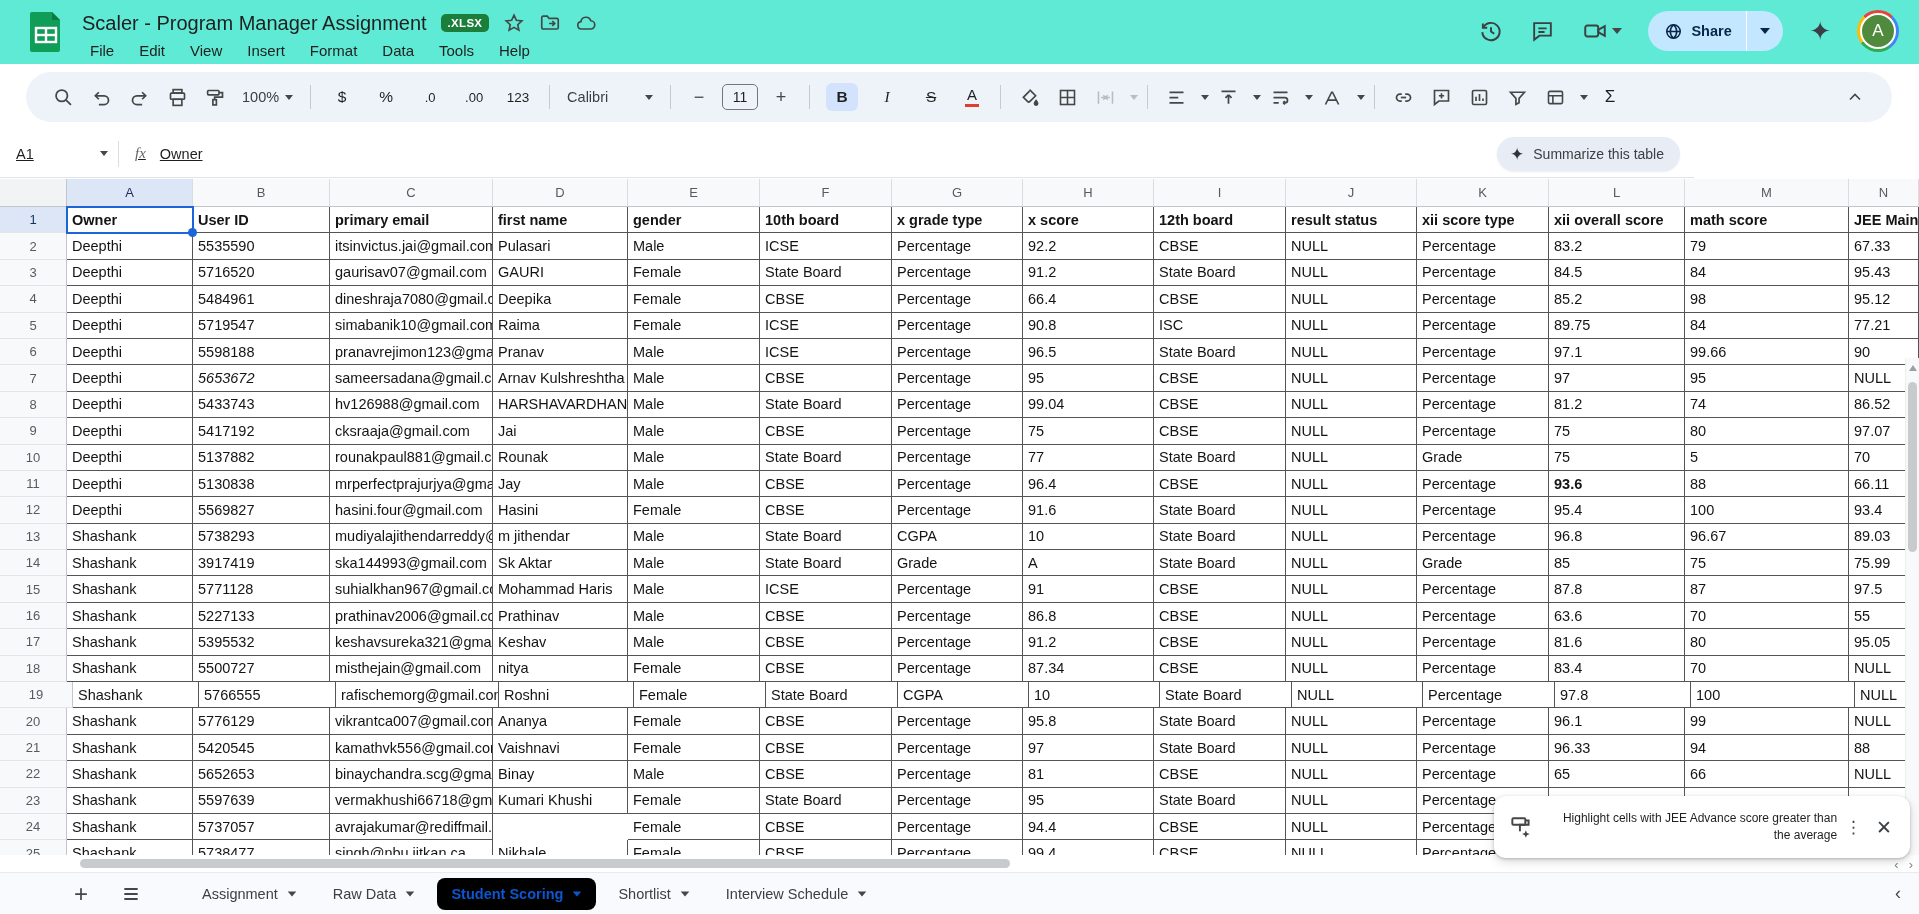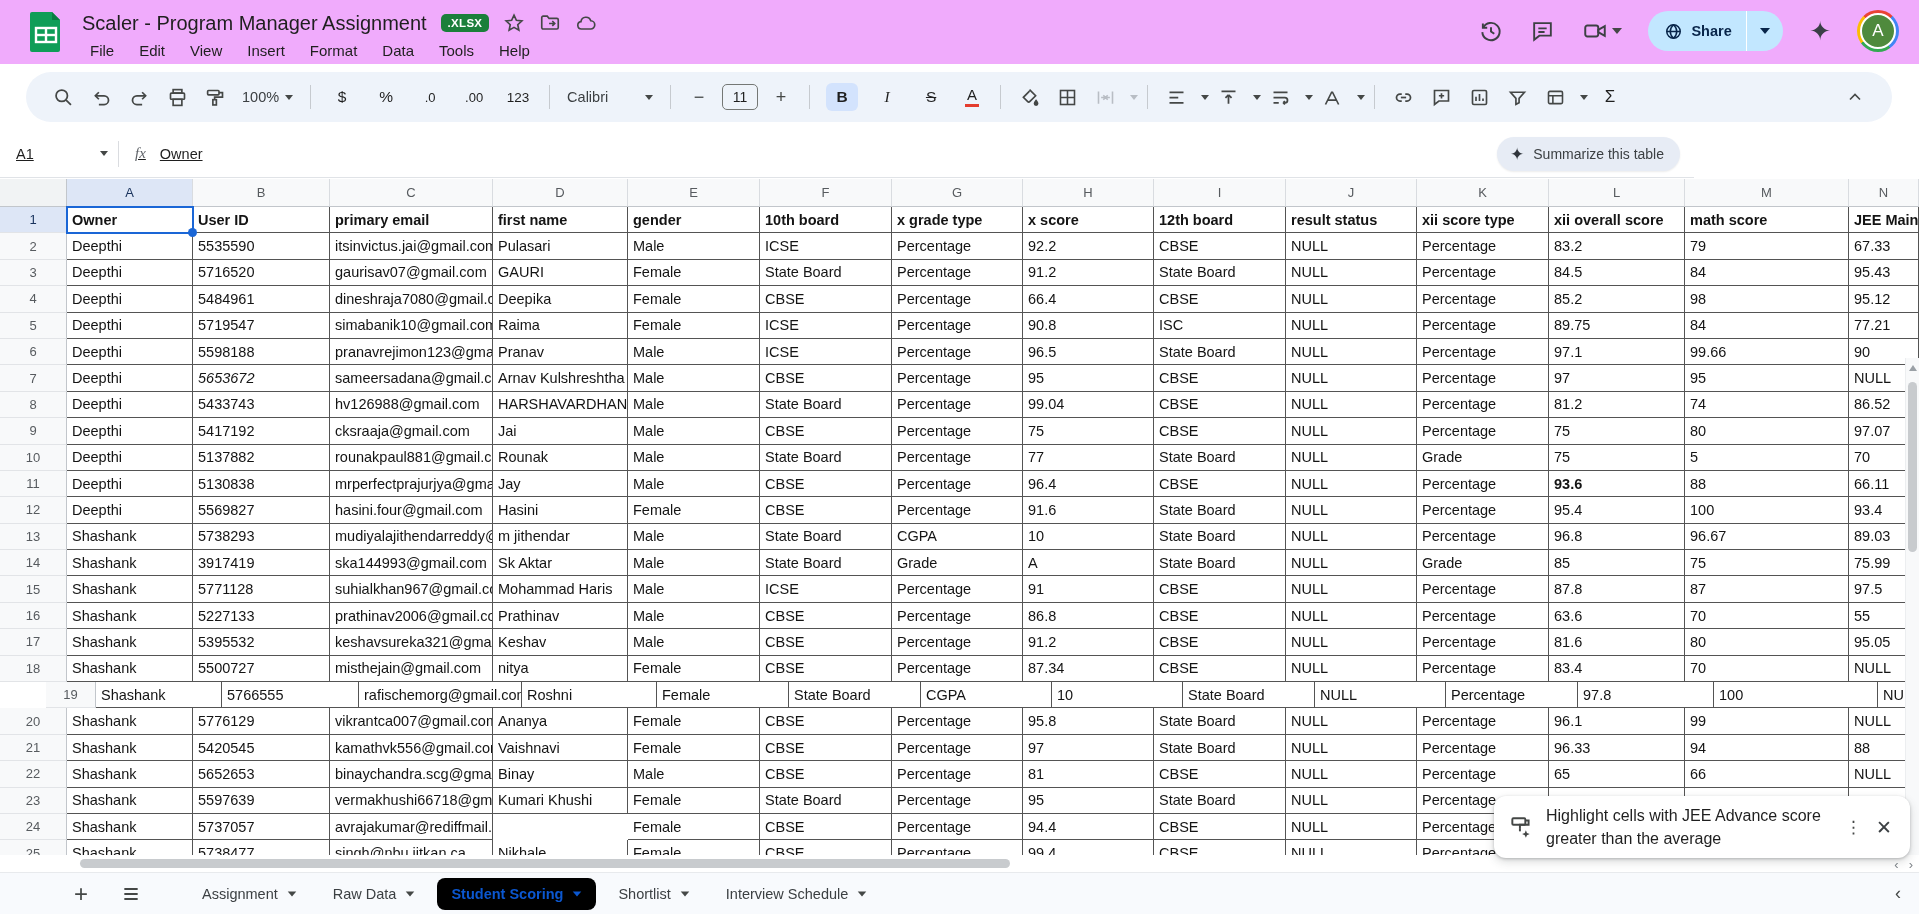--- a/index.html
+++ b/index.html
@@ -1,21 +1,21 @@
 <!DOCTYPE html>
 <html><head>
 <meta charset="utf-8">
 <style>
   * { box-sizing: border-box; margin: 0; padding: 0; }
   html,body { width:1919px; height:914px; overflow:hidden; }
   body { font-family:"Liberation Sans", sans-serif; background:#fff; color:#1f1f1f; }
   #app { position:relative; width:1919px; height:914px; background:#fff; overflow:hidden; }
 
   
-  .topbar { position:absolute; top:0; left:0; width:100%; height:64px; background:#f0abfc; display:flex; align-items:flex-start;padding-left:45px; }
+  .topbar { position:absolute; top:0; left:0; width:100%; height:64px; background:#5eead4; display:flex; align-items:flex-start;padding-left:45px; }
   .logo { position:absolute; left:28px; top:10px; width:36px; height:44px; }
   .title-block { position:absolute; left:82px; top:8px; }
   .title-row { display:flex; align-items:center; gap:14px; height:30px; }
   .doc-title { font-size:20px; color:#1f1f1f; white-space:nowrap; }
   .xlsx-badge { background:#1b7f3b; color:#fff; font-size:11.5px; font-weight:bold; padding:3px 7px; border-radius:5px; letter-spacing:.3px; }
   .title-icon { width:22px; height:22px; color:#444746; display:inline-flex; }
   .menus { display:flex; gap:9px; margin-top:2px; }
   .menus span { font-size:15px; color:#1f1f1f; padding:2px 8px; border-radius:6px; cursor:default; }
   .top-right { position:absolute; right:20px; top:10px; display:flex; align-items:center; gap:26px; }
   .tr-icon { width:26px; height:26px; color:#3c4043; display:inline-flex; align-items:center; }
@@ -95,21 +95,21 @@
   .sheet-tab { display:flex; align-items:center; gap:9px; height:32px; padding:0 14px; border-radius:8px; font-size:14.5px; color:#3c4043; }
   .sheet-tab .caret { border-top-color:#444746; transform:scale(.85); }
   .sheet-tab.active { background:#000000; color:#0b57d0; font-weight:bold; }
   .sheet-tab.active .caret { border-top-color:#0b57d0; }
   .tab-collapse { position:absolute; right:18px; top:10px; color:#444746; font-size:18px; }
 
   
   .popup { position:absolute; left:1494px; top:796px; width:416px; height:62px; background:#fff; border-radius:12px;
     box-shadow:0 1px 3px rgba(60,64,67,.3), 0 4px 10px rgba(60,64,67,.18); z-index:20; display:flex; align-items:center; padding:0 12px 0 14px; }
   .popup-icon { width:26px; height:26px; color:#444746; flex:none; margin-right:12px; }
-  .popup-text { font-size:16px; color:#1f1f1f; line-height:1.45; width:300px; }
+  .popup-text { font-size:12px; color:#1f1f1f; line-height:1.45; width:300px;text-align:right; }
   .popup-kebab { color:#444746; font-size:17px; letter-spacing:0; padding:0 8px; line-height:1; }
   .popup-close { color:#3c4043; font-size:19px; padding:0 6px; }
 </style>
 </head>
 <body>
 
 <div id="app">
 
   <div class="topbar">
     <svg class="logo" viewBox="0 0 36 44">
@@ -679,21 +679,21 @@
           <div class="gcell cell" style="width: 131px;">Percentage</div>
           <div class="gcell cell" style="width: 131px;">87.34</div>
           <div class="gcell cell" style="width: 132px;">CBSE</div>
           <div class="gcell cell" style="width: 131px;">NULL</div>
           <div class="gcell cell" style="width: 132px;">Percentage</div>
           <div class="gcell cell" style="width: 136px;">83.4</div>
           <div class="gcell cell" style="width: 164px;">70</div>
           <div class="gcell cell" style="width: 70px;">NULL</div>
         </div>
         <div class="grow">
-          <div class="gcell rownum" style="width: 50px; margin-left: 46px;">19</div>
+          <div class="gcell rownum" style="width: 73px;">19</div>
           <div class="gcell cell" style="width: 126px;">Shashank</div>
           <div class="gcell cell" style="width: 137px;">5766555</div>
           <div class="gcell cell" style="width: 163px;">rafischemorg@gmail.com</div>
           <div class="gcell cell" style="width: 135px;">Roshni</div>
           <div class="gcell cell" style="width: 132px;">Female</div>
           <div class="gcell cell" style="width: 132px;">State Board</div>
           <div class="gcell cell" style="width: 131px;">CGPA</div>
           <div class="gcell cell" style="width: 131px;">10</div>
           <div class="gcell cell" style="width: 132px;">State Board</div>
           <div class="gcell cell" style="width: 131px;">NULL</div>

